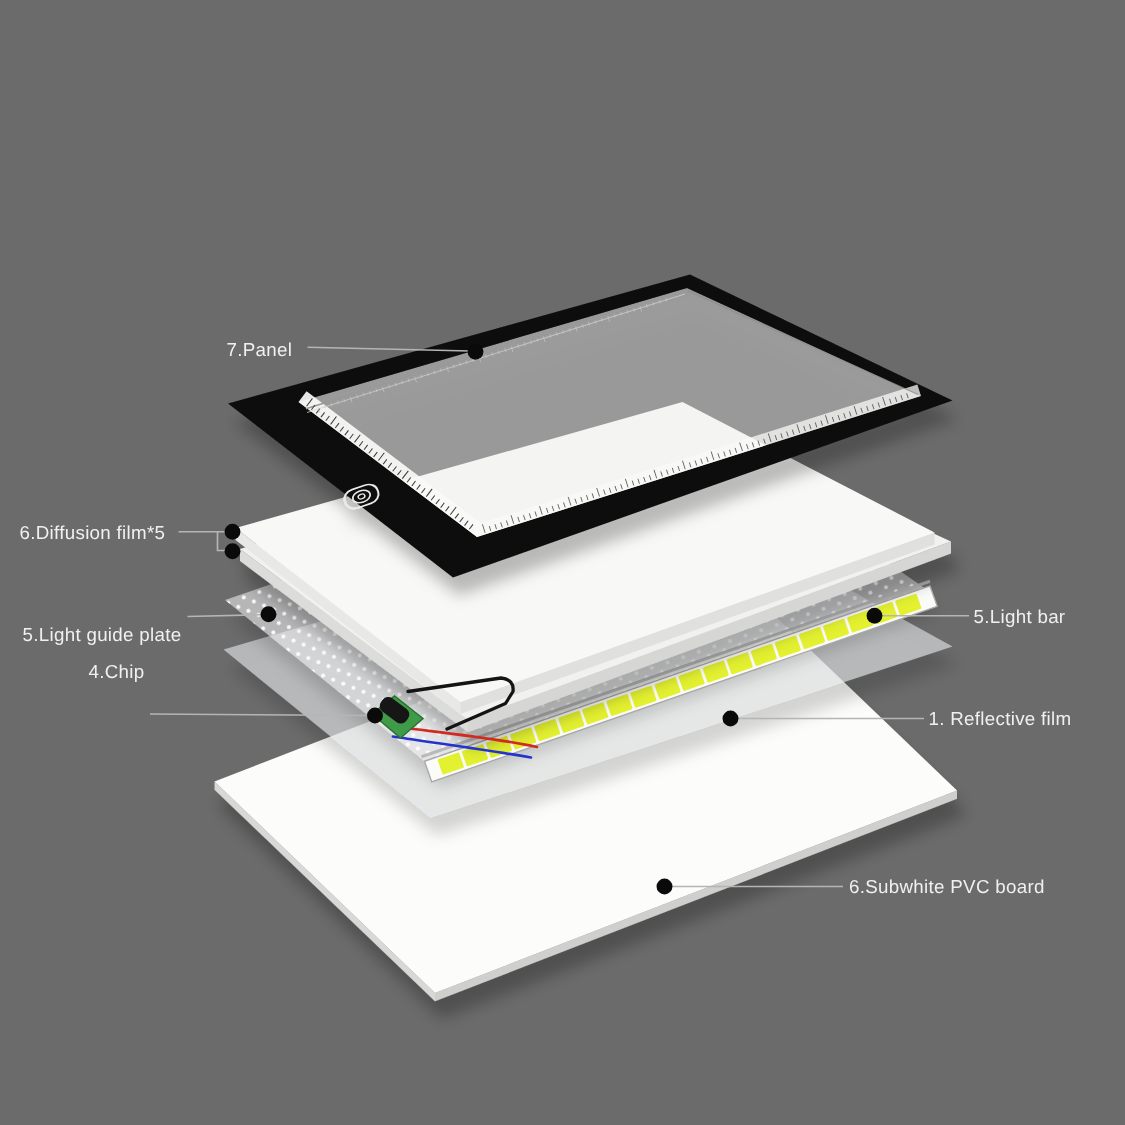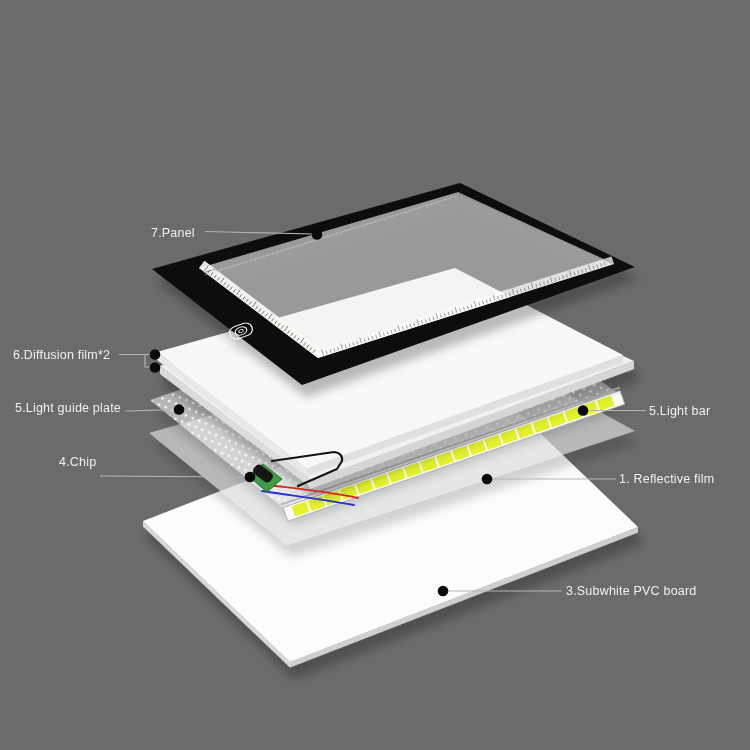--- a/index.html
+++ b/index.html
@@ -291,20 +291,20 @@
     <circle cx="155" cy="367.5" r="5.3" fill="#0a0a0a"></circle>
     <circle cx="179" cy="409.5" r="5.3" fill="#0a0a0a"></circle>
     <circle cx="250" cy="477" r="5.3" fill="#0a0a0a"></circle>
     <circle cx="583" cy="410.5" r="5.3" fill="#0a0a0a"></circle>
     <circle cx="487" cy="479" r="5.3" fill="#0a0a0a"></circle>
     <circle cx="443" cy="591" r="5.3" fill="#0a0a0a"></circle>
   </g>
 </svg>
 
 <div class="callout" style="left:151px;top:226.5px">7.Panel</div>
-<div class="callout" style="left:13px;top:349px">6.Diffusion film*2</div>
-<div class="callout" style="left:15px;top:402px">5.Light guide plate</div>
-<div class="callout" style="left:59px;top:456px">4.Chip</div>
+<div class="callout" style="left:13px;top:349px">6.Diffusion film*5</div>
+<div class="callout" style="left:15px;top:417px">5.Light guide plate</div>
+<div class="callout" style="left:59px;top:442px">4.Chip</div>
 <div class="callout" style="left:649px;top:404.5px">5.Light bar</div>
 <div class="callout" style="left:619px;top:472.5px">1. Reflective film</div>
-<div class="callout" style="left:566px;top:584.5px">3.Subwhite PVC board</div>
+<div class="callout" style="left:566px;top:584.5px">6.Subwhite PVC board</div>
 
 </div>
 
 </body></html>

